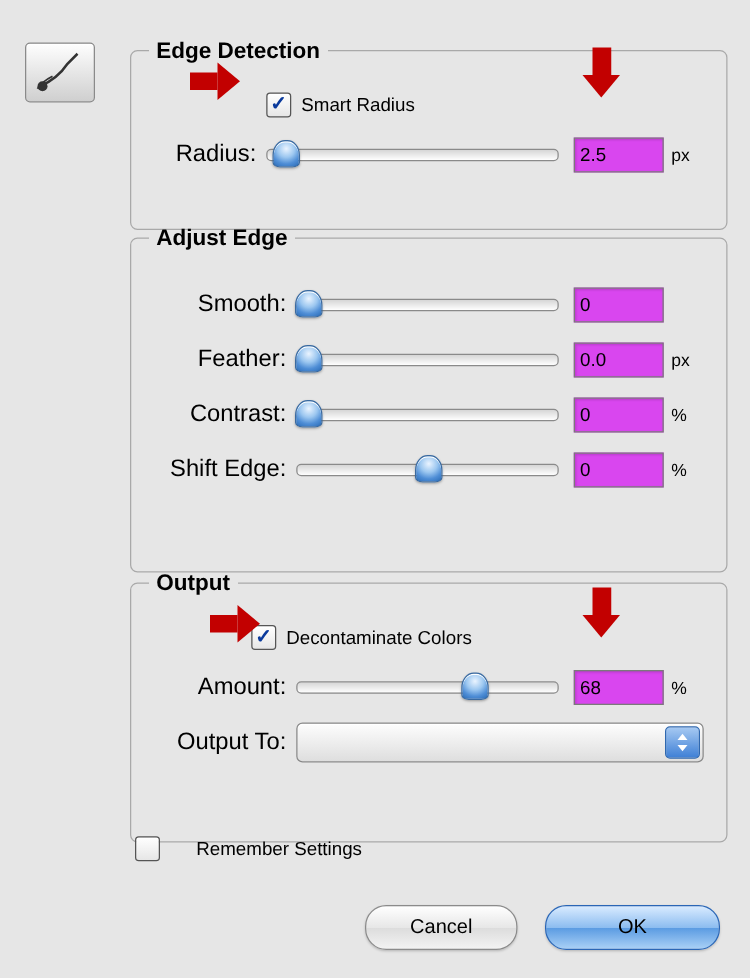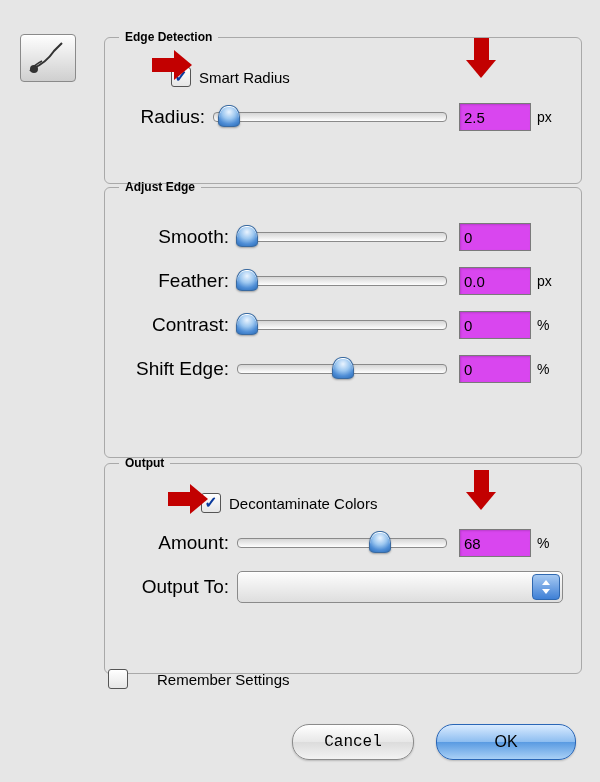--- a/index.html
+++ b/index.html
@@ -34,21 +34,21 @@
     right:18px;
     border:1px solid #a9a9a9;
     border-radius:6px;
     background:transparent;
     padding:18px 14px 14px 14px;
     margin:0;
   }
   legend{
     padding:0 6px;
     font-weight:bold;
-    font-size:12px;
+    font-size:18px;
     color:#000;
   }
   .fs-edge{top:30px;height:120px;}
   .fs-adjust{top:180px;height:244px;}
   .fs-output{top:456px;height:184px;}
 
   .row{
     display:flex;
     align-items:center;
     height:38px;
@@ -200,21 +200,20 @@
     min-width:120px;height:34px;
     border-radius:17px;
     font-size:16px;
     text-align:center;
     line-height:34px;
     border:1px solid #8b8b8b;
     box-shadow:0 1px 2px rgba(0,0,0,.2);
   }
   .btn-cancel{
     background:linear-gradient(#ffffff,#e7e7e7 50%,#dcdcdc 51%,#f3f3f3);
-    font-family:Liberation Mono, monospace;
   }
   .btn-ok{
     min-width:138px;
     border:1px solid #2a66b6;
     background:linear-gradient(#d9ebff,#8dbdf0 50%,#5a9be2 51%,#a9d0f6);
     color:#000;
   }
 </style>
 </head>
 <body>
@@ -225,21 +224,21 @@
     <svg width="40" height="34" viewBox="0 0 40 34">
       <path d="M4 28 Q18 22 26 10 L34 2" stroke="#333" stroke-width="2" fill="none"></path>
       <circle cx="6" cy="28" r="4" fill="#333"></circle>
       <path d="M2 30 Q6 24 14 20" stroke="#333" stroke-width="1.5" fill="none"></path>
     </svg>
   </div>
 
   <fieldset class="fs-edge">
     <legend>Edge Detection</legend>
 
-    <div class="chk-row" style="margin-left:52px;">
+    <div class="chk-row" style="margin-left:94px;">
       <span class="chk checked"></span>
       <span class="chk-label">Smart Radius</span>
     </div>
 
     <div class="row">
       <span class="lbl" style="width:86px;">Radius:</span>
       <div class="slider-track">
         <div class="thumb" style="left: 6%;"></div>
       </div>
       <input class="numbox" value="2.5" style="">

